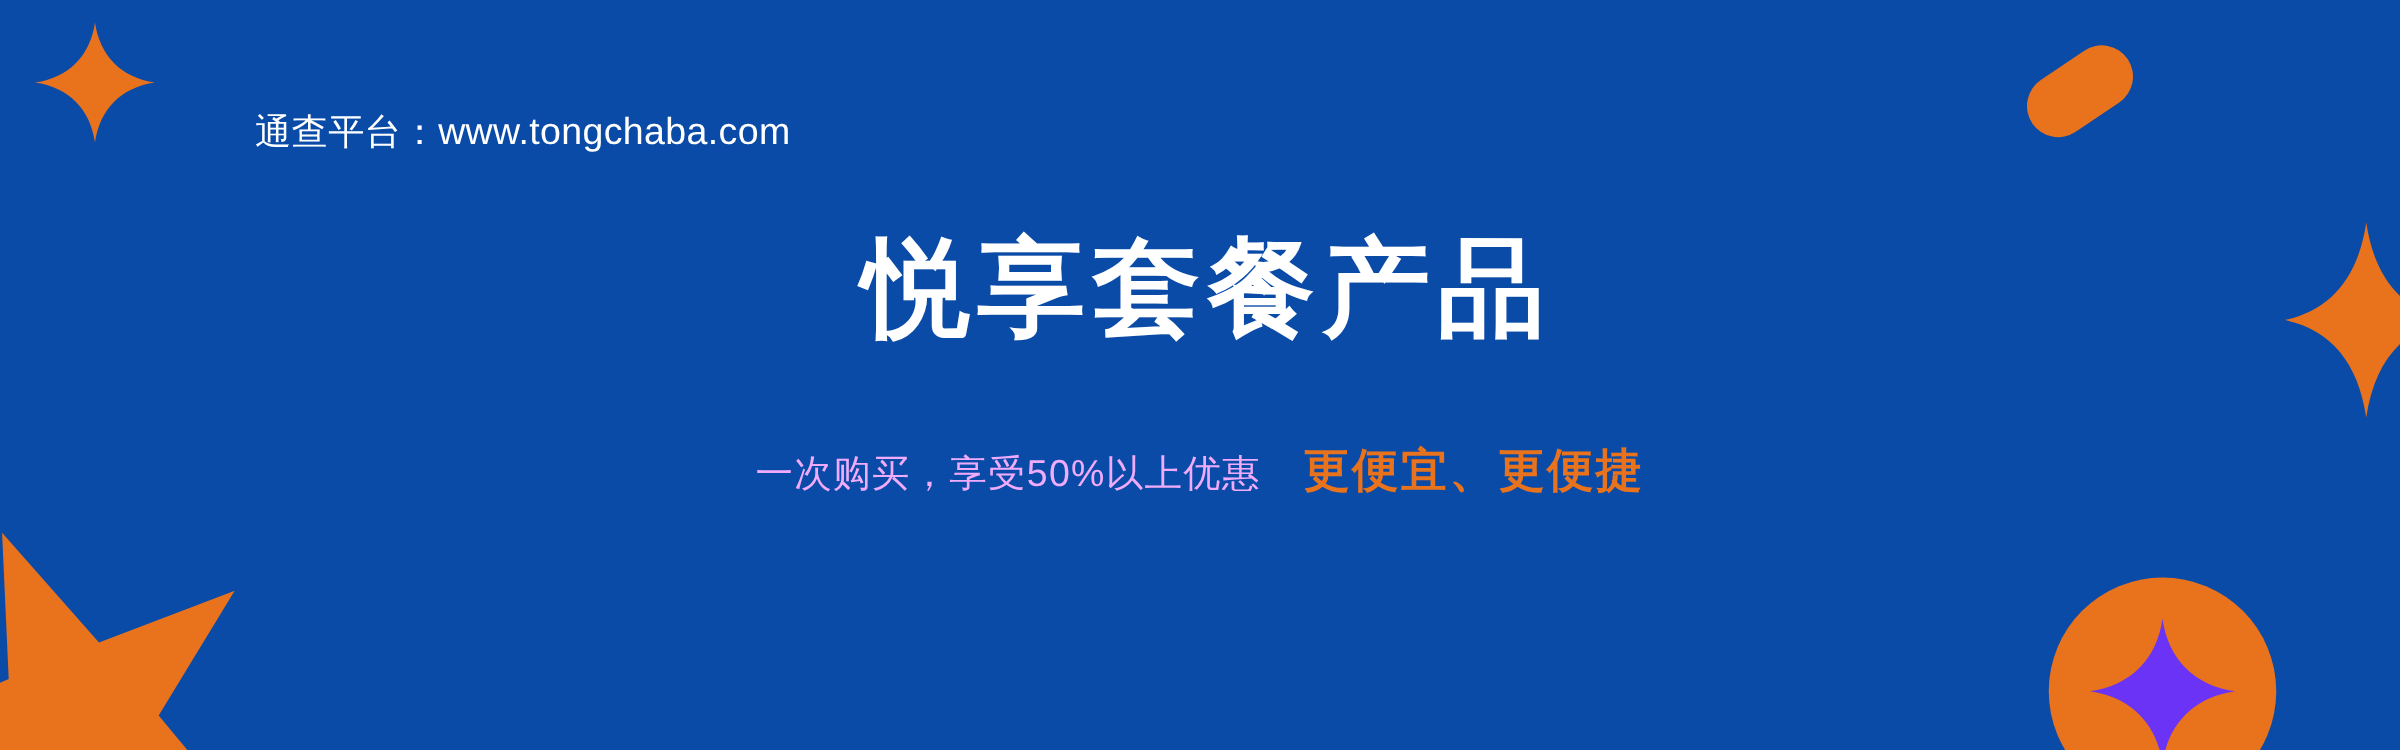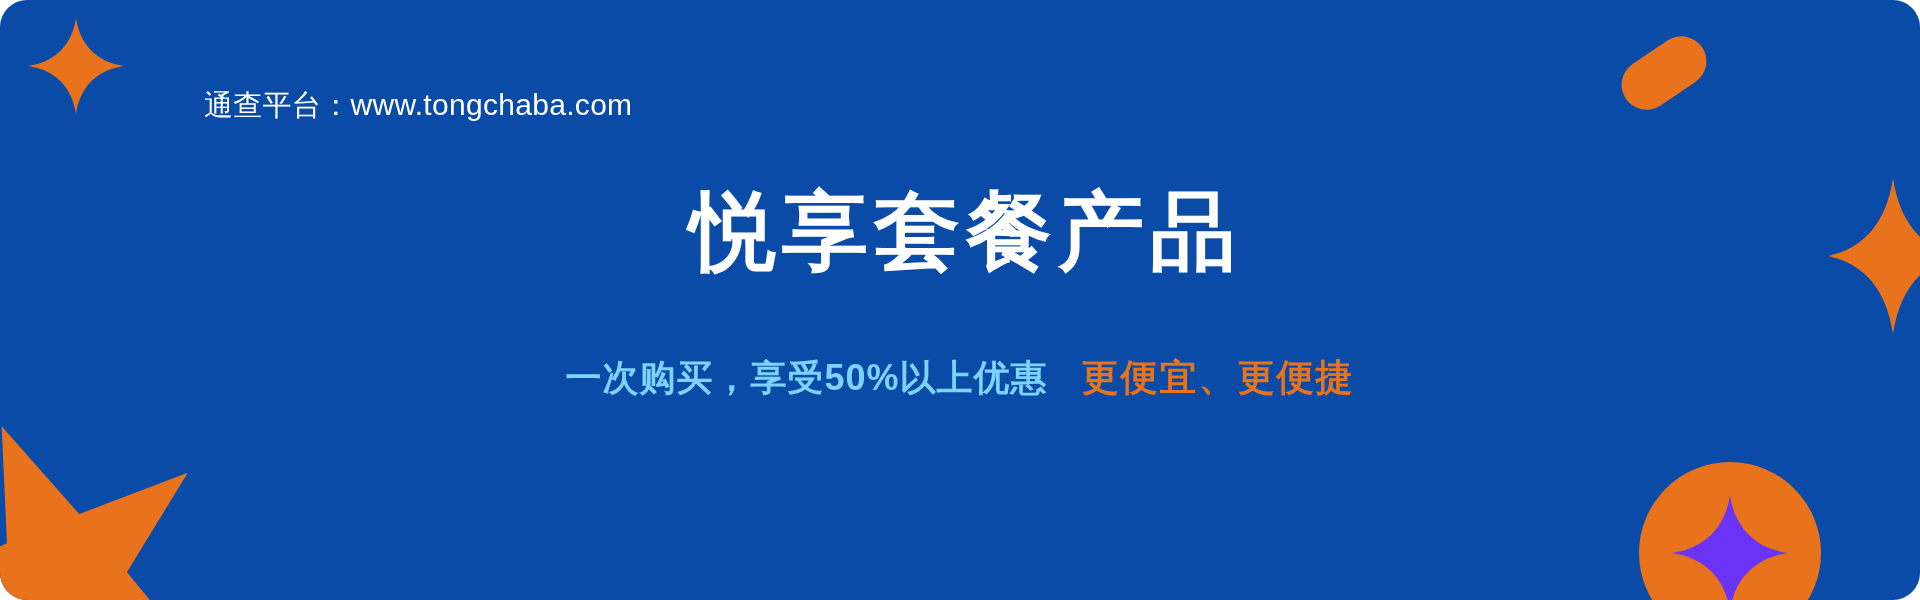--- a/index.html
+++ b/index.html
@@ -7,21 +7,20 @@
     padding: 0;
     background: #ffffff;
   }
   #banner {
     position: relative;
     width: 1920px;
     height: 600px;
     overflow: hidden;
     background: #0B4BA8;
     font-family: "Liberation Sans", "DejaVu Sans", sans-serif;
-    border-radius: 27px;
   }
   .deco {
     position: absolute;
     pointer-events: none;
   }
 
   
   #star-topleft {
     left: 28px;
     top: 18px;
@@ -106,23 +105,23 @@
   #subline {
     position: absolute;
     left: 0;
     right: 0;
     top: 358px;
     text-align: center;
     white-space: nowrap;
     line-height: 1.1;
   }
   #subline .plain {
-    color: #7dd3fc;
-    font-size: 36px;
-    font-weight: 700;
+    color: #f0abfc;
+    font-size: 30px;
+    font-weight: 400;
     letter-spacing: 1px;
   }
   #subline .accent {
     color: #E8731C;
     font-size: 37px;
     font-weight: 700;
     letter-spacing: 2px;
     margin-left: 34px;
     font-family: Liberation Serif, serif;
   }

